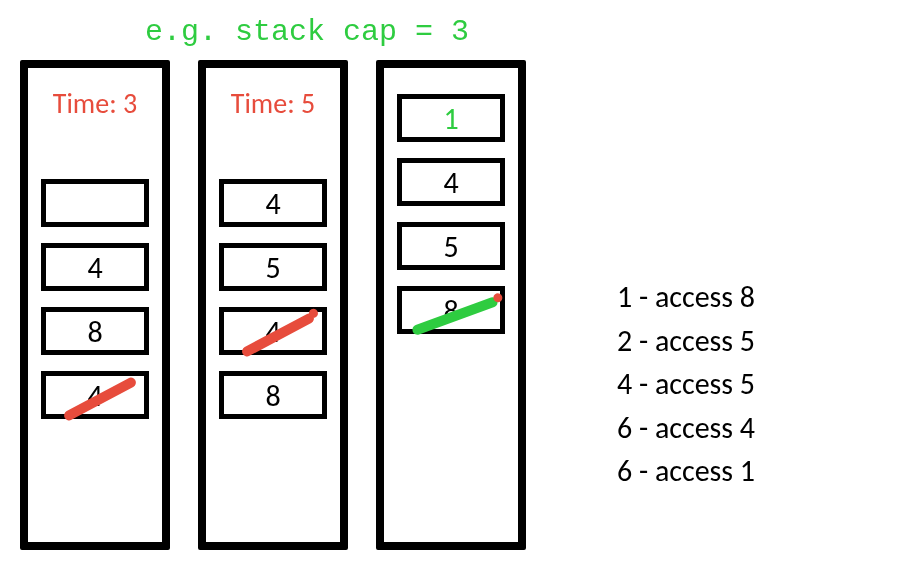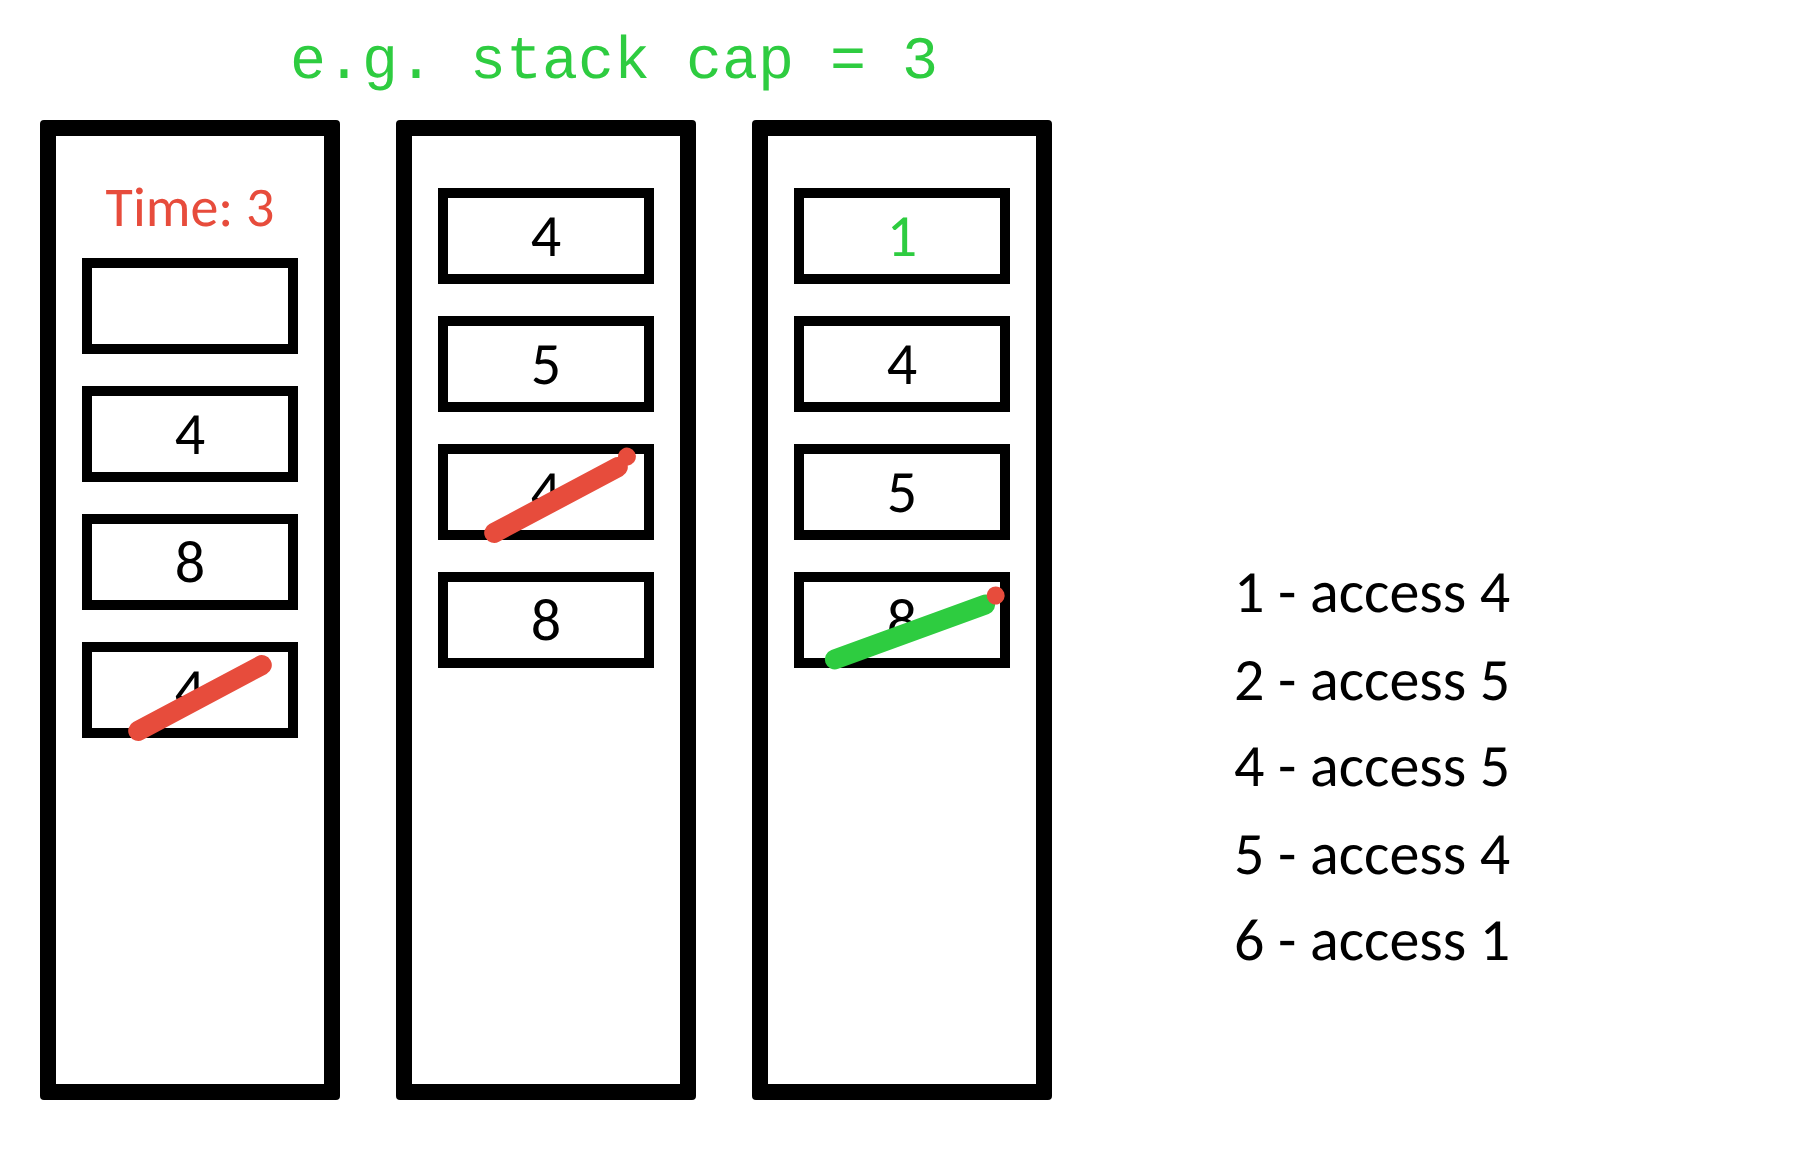--- a/index.html
+++ b/index.html
@@ -33,20 +33,21 @@
     width: 150px;
     height: 490px;
     display: flex;
     flex-direction: column;
     align-items: center;
     padding-top: 18px;
     box-sizing: border-box;
   }
   .time-label {
     font-size: 28px;
+    margin-bottom: 50px;
   }
   .time-red { color: #e74c3c; }
   .time-green { color: #2ecc40; }
   .cell {
     border: 5px solid #000;
     width: 108px;
     height: 48px;
     margin: 8px 0;
     display: flex;
     align-items: center;
@@ -108,20 +109,21 @@
     <div class="cell">
         <span>8</span>
       </div>
     <div class="cell">
       <span>4</span>
       <div class="slash red"></div>
     </div>
   </div>
 
   <div class="stack">
+    <div class="time-label time-red">Time: 5</div>
     <div class="cell">
         <span>4</span>
       </div>
     <div class="cell">
         <span>5</span>
       </div>
     <div class="cell">
       <span>4</span>
       <div class="slash red dot"></div>
     </div>
@@ -142,18 +144,18 @@
       </div>
     <div class="cell">
       <span>8</span>
       <div class="slash green dot"></div>
     </div>
   </div>
 
 </div>
 
 <div class="log">
-  <div>1 - access 4</div>
+  <div>1 - access 8</div>
   <div>2 - access 5</div>
   <div>4 - access 5</div>
-  <div>5 - access 4</div>
+  <div>6 - access 4</div>
   <div>6 - access 1</div>
 </div>
 
 </body></html>

